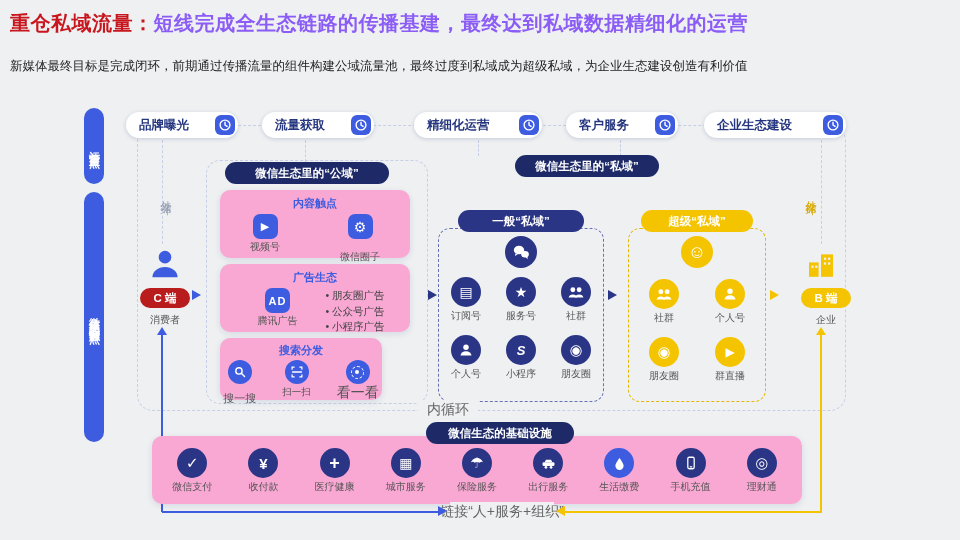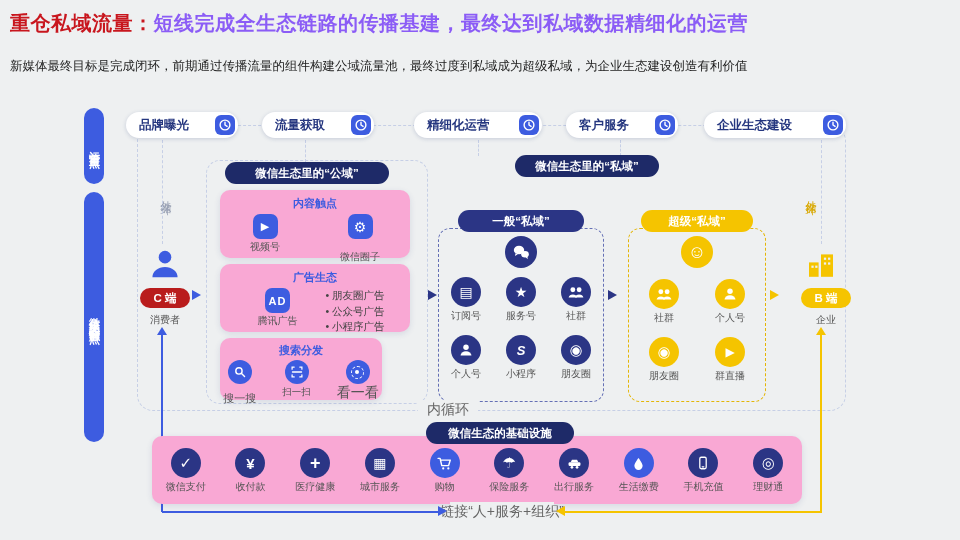--- a/index.html
+++ b/index.html
@@ -332,30 +332,20 @@
         </span>
       <div class="ic-lbl">医疗健康</div>
     </div>
     <div class="itm" style="width:62px">
       <span class="circ dnavy" style="width:30px;height:30px">
           <span style="font-size:14px">▦</span>
         </span>
       <div class="ic-lbl">城市服务</div>
     </div>
     <div class="itm" style="width:62px">
-      <span class="circ" style="width:30px;height:30px;background:#3d5ce0">
-        <svg width="17" height="17" viewBox="0 0 20 20" fill="none" stroke="#fff" stroke-width="1.7" stroke-linecap="round" stroke-linejoin="round">
-            <path d="M2.5 4 h2.3 l2 8.5 h8 l2-6.5 H6"></path>
-            <circle cx="8.5" cy="15.8" r="1.3" fill="#fff" stroke="none"></circle>
-            <circle cx="14.5" cy="15.8" r="1.3" fill="#fff" stroke="none"></circle>
-          </svg>
-      </span>
-      <div class="ic-lbl">购物</div>
-    </div>
-    <div class="itm" style="width:62px">
       <span class="circ dnavy" style="width:30px;height:30px">
           <span style="font-size:15px">☂</span>
         </span>
       <div class="ic-lbl">保险服务</div>
     </div>
     <div class="itm" style="width:62px">
       <span class="circ dnavy" style="width:30px;height:30px">
         <svg width="17" height="17" viewBox="0 0 20 20" fill="#fff">
             <path d="M5.5 8.5 L7 5.5 h6 l1.5 3 z"></path>
             <rect x="3" y="8.5" width="14" height="4.5" rx="1.5"></rect>

